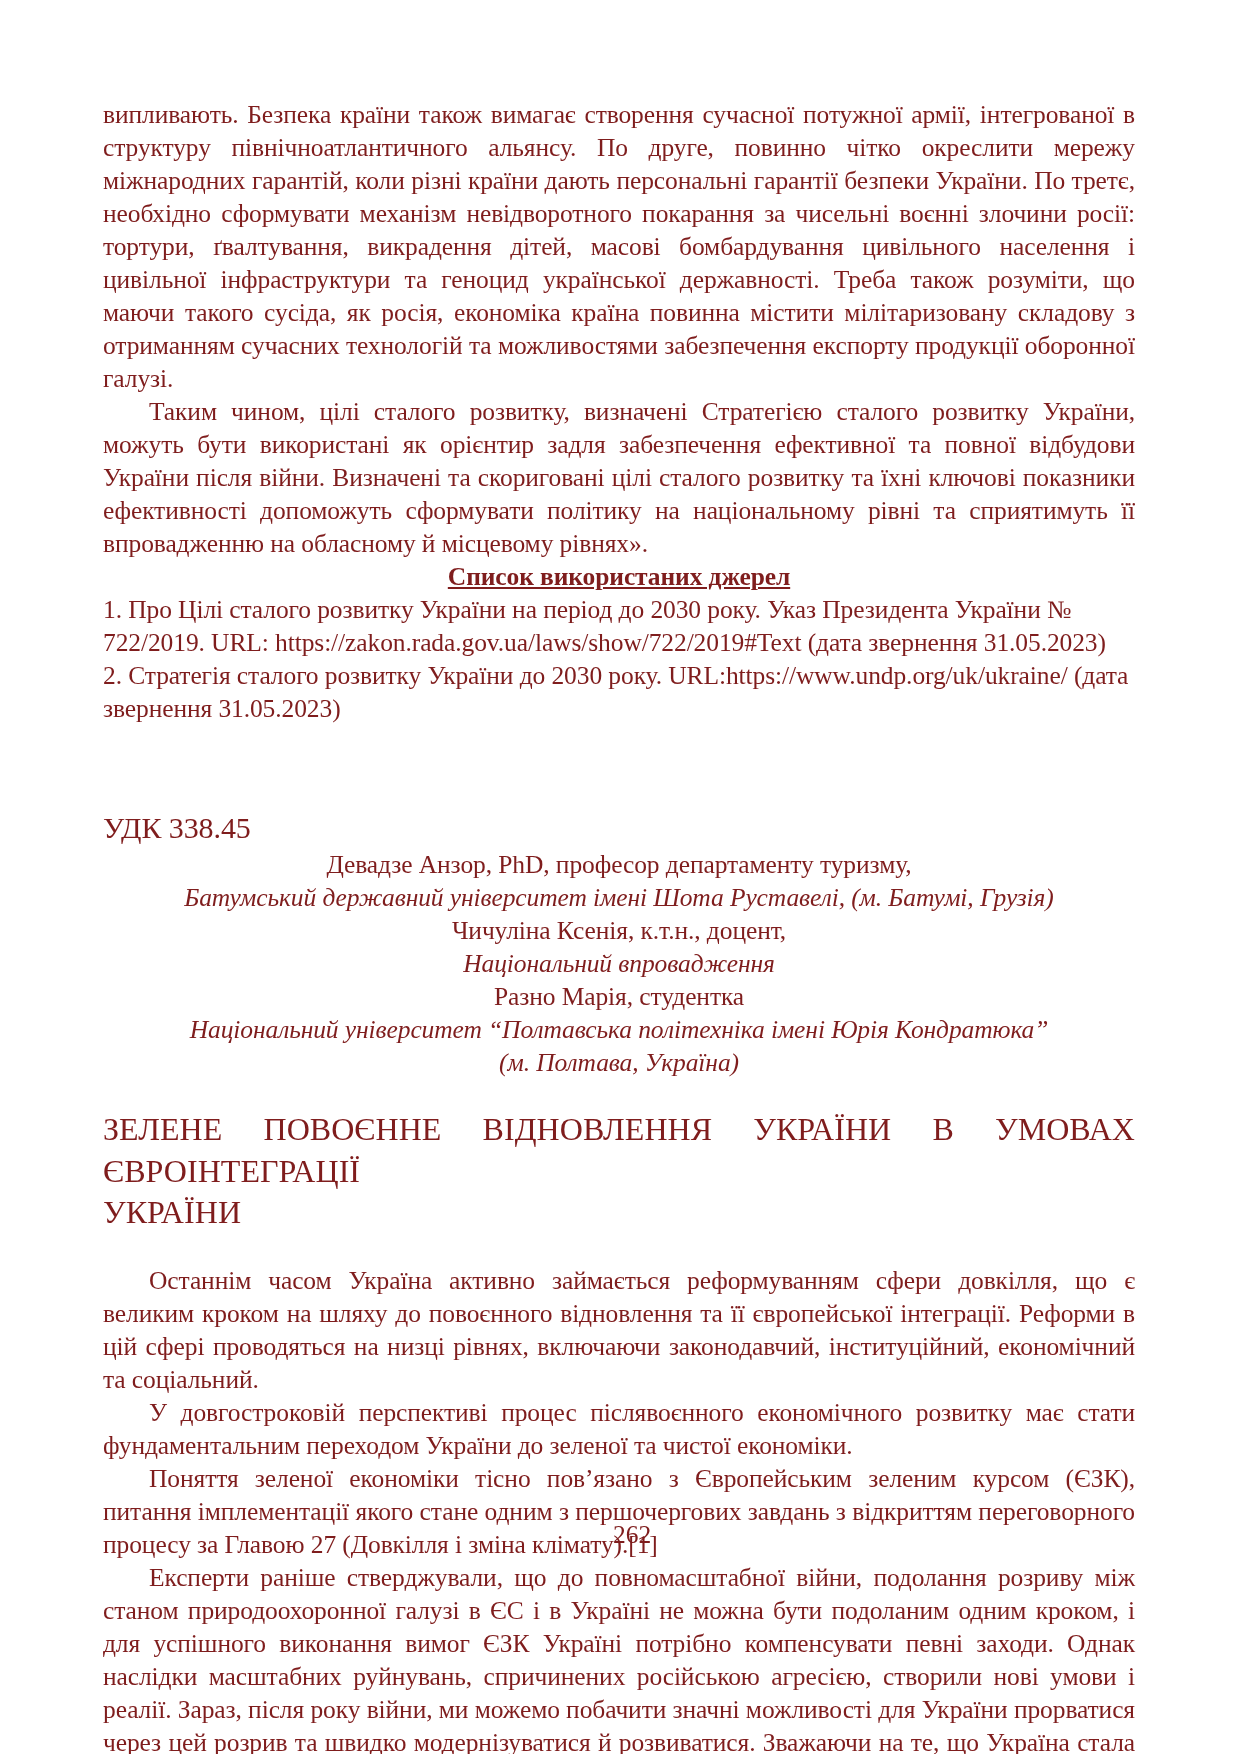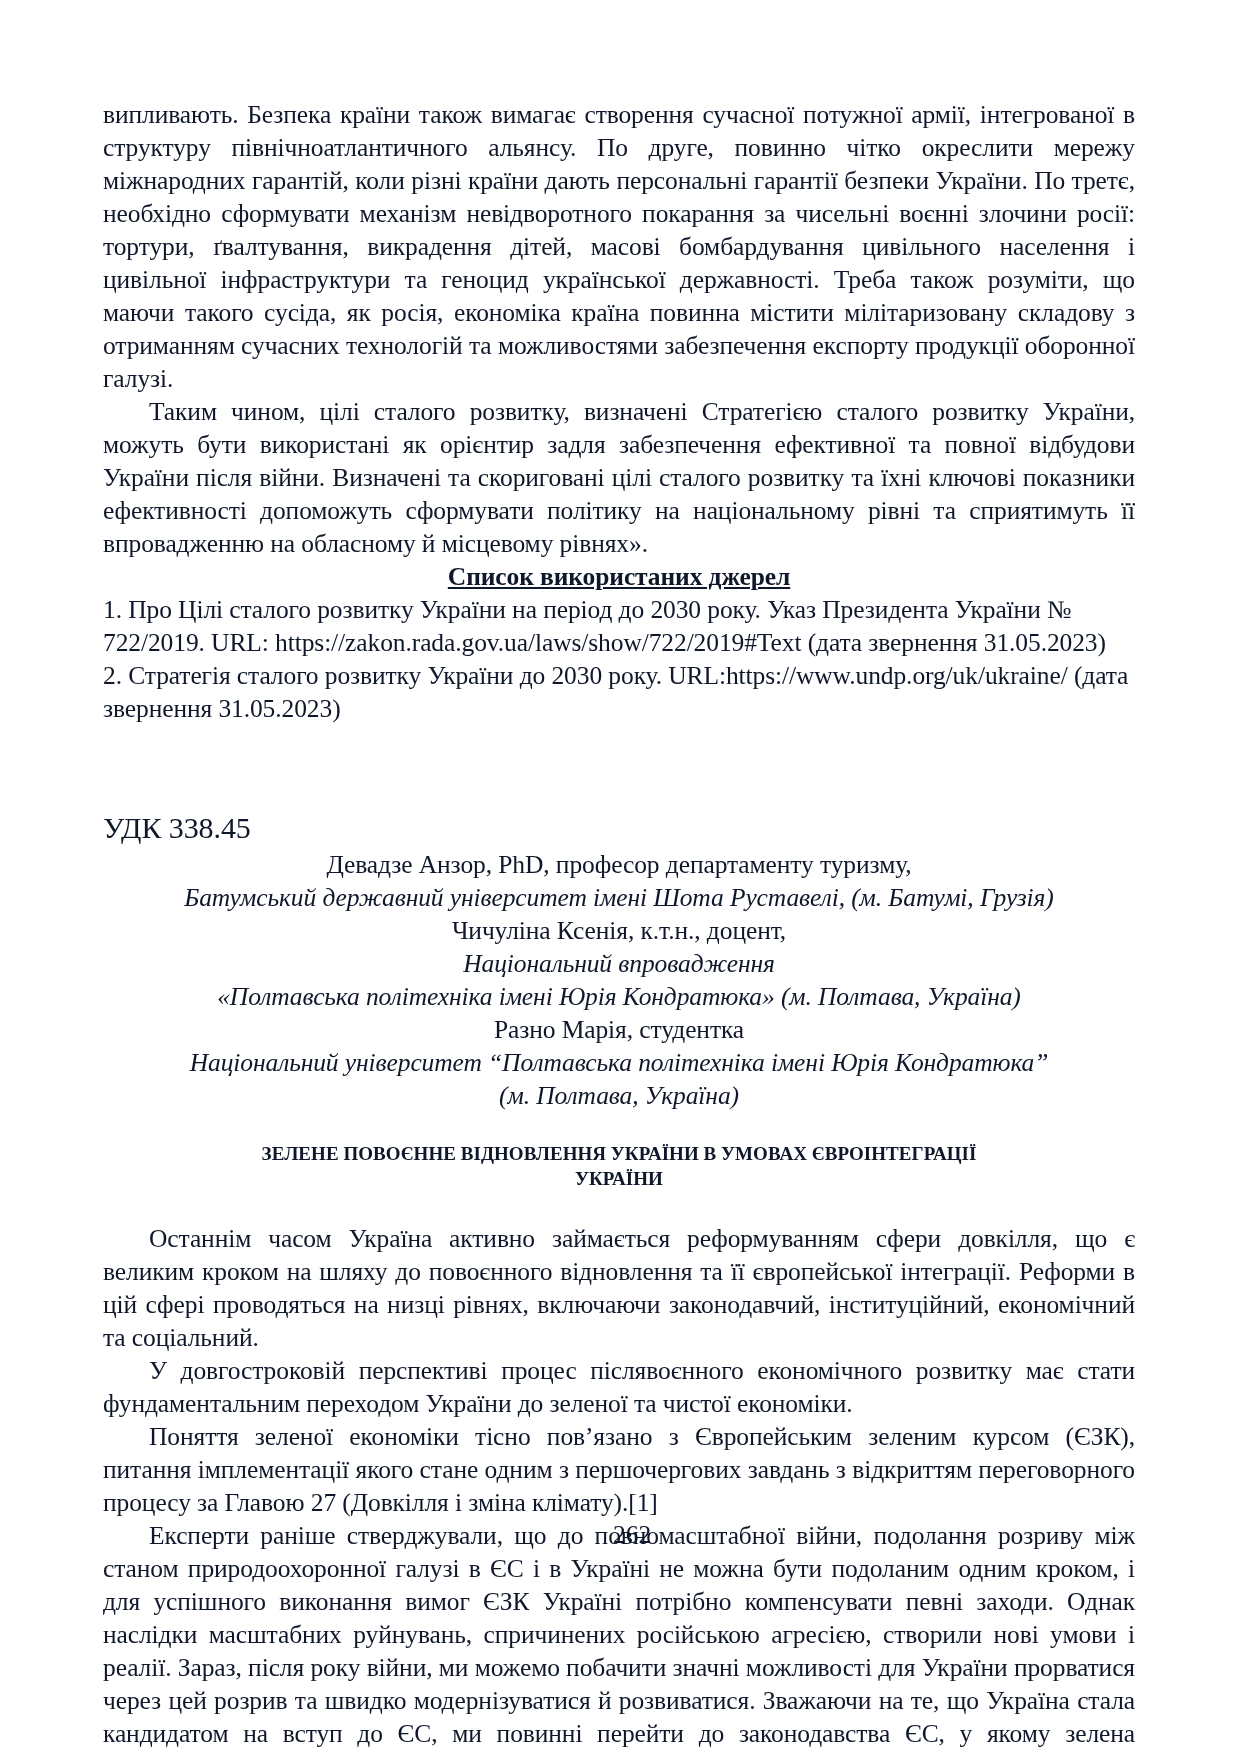--- a/index.html
+++ b/index.html
@@ -8,21 +8,21 @@
     padding: 0;
     background: #ffffff;
   }
   .page {
     position: relative;
     width: 1240px;
     height: 1754px;
     margin: 0 auto;
     background: #ffffff;
     font-family: "Liberation Serif", "DejaVu Serif", serif;
-    color: #0f172a;
+    color: #7f1d1d;
     box-sizing: border-box;
     overflow: hidden;
   }
   .content {
     position: absolute;
     left: 103px;
     top: 98px;
     width: 1032px;
   }
   p {
@@ -56,23 +56,22 @@
   }
   .spacer-lg { height: 84px; }
   .spacer-md { height: 30px; }
   .udk {
     text-align: left;
     text-indent: 0;
     font-size: 30px;
     line-height: 1.295;
   }
   .article-title {
-    text-align: center;
-    font-weight: bold;
-    font-size: 19px;
+    font-weight: normal;
+    font-size: 32px;
     line-height: 1.30;
     text-indent: 0;
     letter-spacing: 0.05px;
   }
   .page-number {
     position: absolute;
     left: 12px;
     top: 1520px;
     width: 1240px;
     text-align: center;
@@ -99,21 +98,20 @@
 
     <div class="spacer-lg"></div>
 
     <p class="udk">УДК 338.45</p>
 
     <p class="center">Девадзе Анзор, PhD, професор департаменту туризму,</p>
     <p class="center italic">Батумський державний університет імені Шота Руставелі, (м. Батумі, Грузія)</p>
 
     <p class="center">Чичуліна Ксенія, к.т.н., доцент,</p>
     <p class="center italic">Національний впровадження</p>
-    <p class="center italic">«Полтавська політехніка імені Юрія Кондратюка» (м. Полтава, Україна)</p>
 
     <p class="center">Разно Марія, студентка</p>
     <p class="center italic">Національний університет “Полтавська політехніка імені Юрія Кондратюка”</p>
     <p class="center italic">(м. Полтава, Україна)</p>
 
     <div class="spacer-md"></div>
 
     <p class="article-title">ЗЕЛЕНЕ ПОВОЄННЕ ВІДНОВЛЕННЯ УКРАЇНИ В УМОВАХ ЄВРОІНТЕГРАЦІЇ</p>
     <p class="article-title">УКРАЇНИ</p>
 

